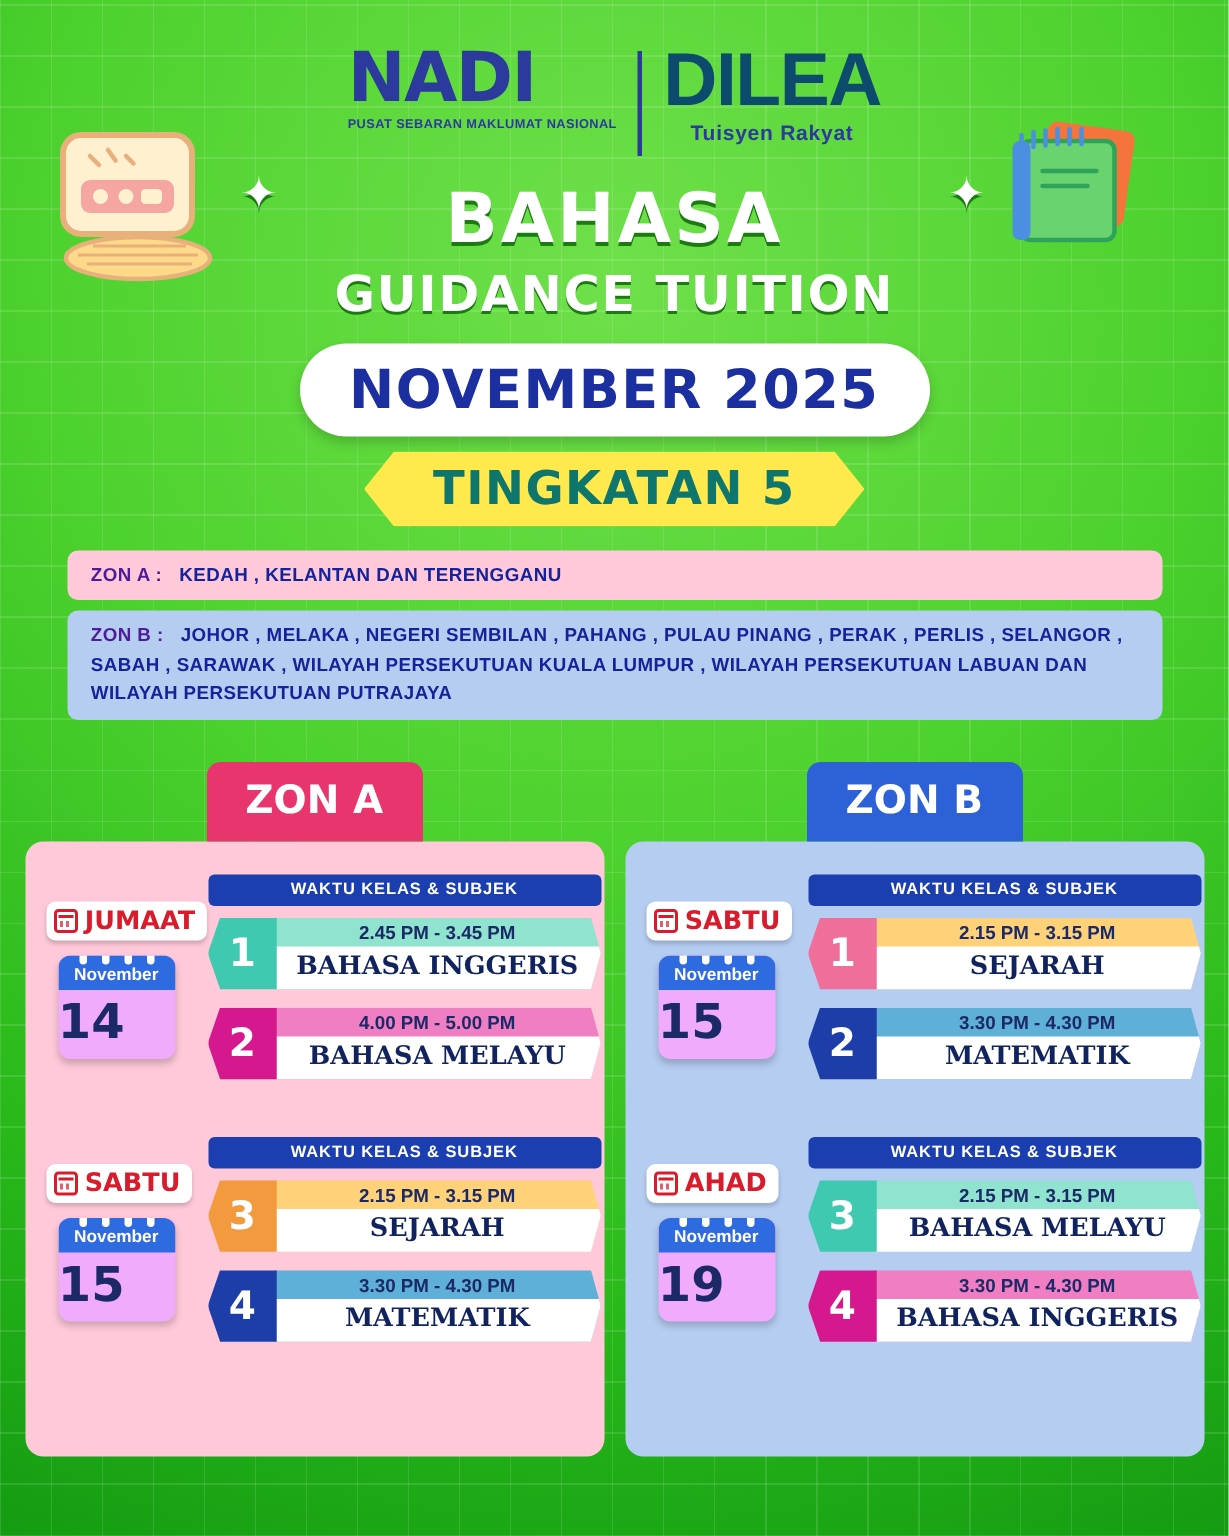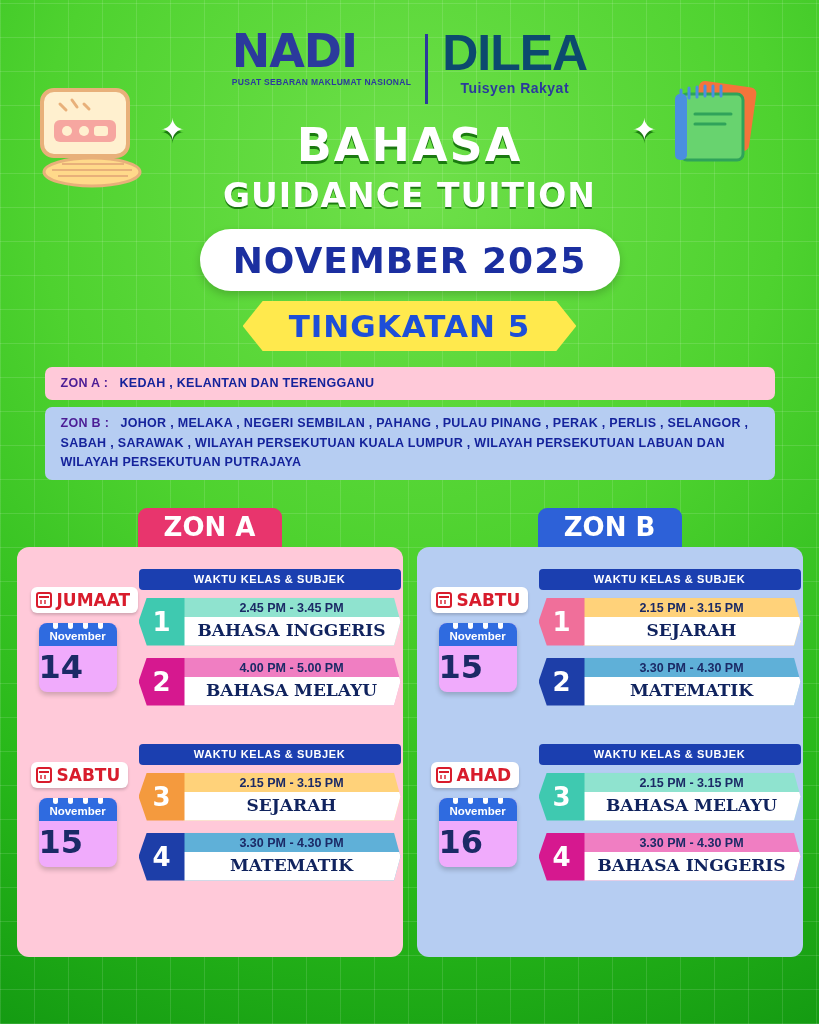--- a/index.html
+++ b/index.html
@@ -71,42 +71,42 @@
   .month-pill span {
     font-family: "DejaVu Sans", sans-serif;
     font-weight: bold; font-size: 36px; color: #1b2fa0; letter-spacing: 1px;
   }
   .tingkatan-wrap { display: flex; justify-content: center; margin-top: 10px; }
   .tingkatan {
     background: #ffe94d;
     padding: 7px 46px;
     clip-path: polygon(6% 0, 94% 0, 100% 50%, 94% 100%, 6% 100%, 0 50%);
     font-family: "DejaVu Sans", sans-serif;
-    font-weight: bold; font-size: 31px; color: #1d4ed8; letter-spacing: 1px;
+    font-weight: bold; font-size: 31px; color: #0f766e; letter-spacing: 1px;
   }
 
   
   .legend { width: 730px; margin: 16px auto 0; }
   .legend-row {
     border-radius: 7px; padding: 7px 16px;
     font-size: 12.5px; font-weight: bold; color: #15239b;
     letter-spacing: 0.3px; line-height: 1.55;
   }
   .legend-a { background: #ffc9d9; margin-bottom: 7px; }
   .legend-b { background: #b6cdf2; }
   .legend-label { color: #4c1d95; }
 
   
   .panels {
     display: flex; justify-content: center; gap: 14px;
     margin-top: 28px; padding: 0 18px;
   }
   .panel-col { width: 386px; position: relative; }
   .zone-tab {
-    width: 144px; margin: 0 auto; height: 39px;
+    width: 144px; margin: 0 auto; height: 53px;
     border-radius: 9px 9px 0 0;
     display: flex; align-items: center; justify-content: center;
     font-family: "DejaVu Sans", sans-serif;
     font-weight: bold; font-size: 26px; color: #ffffff;
     position: relative; z-index: 2;
   }
   .tab-a { background: #e8356d; }
   .tab-b { background: #2d61d8; }
   .panel {
     border-radius: 12px; padding: 22px 14px 20px;
@@ -381,21 +381,21 @@
               <span>AHAD</span>
             </div>
             <div class="cal-card">
               <span class="cal-rings">
                 <i></i>
                 <i></i>
                 <i></i>
                 <i></i>
               </span>
               <div class="cal-month">November</div>
-              <div class="cal-day">16</div>
+              <div class="cal-day">19</div>
             </div>
           </div>
           <div class="sescol">
             <div class="waktu">WAKTU KELAS &amp; SUBJEK</div>
             <div class="slot">
               <div class="slot-num" style="background:#3fc9b0">3</div>
               <div class="slot-body" style="background:#8fe3cf">
                 <div class="slot-time">2.15 PM - 3.15 PM</div>
                 <div class="slot-subject">BAHASA MELAYU</div>
               </div>

